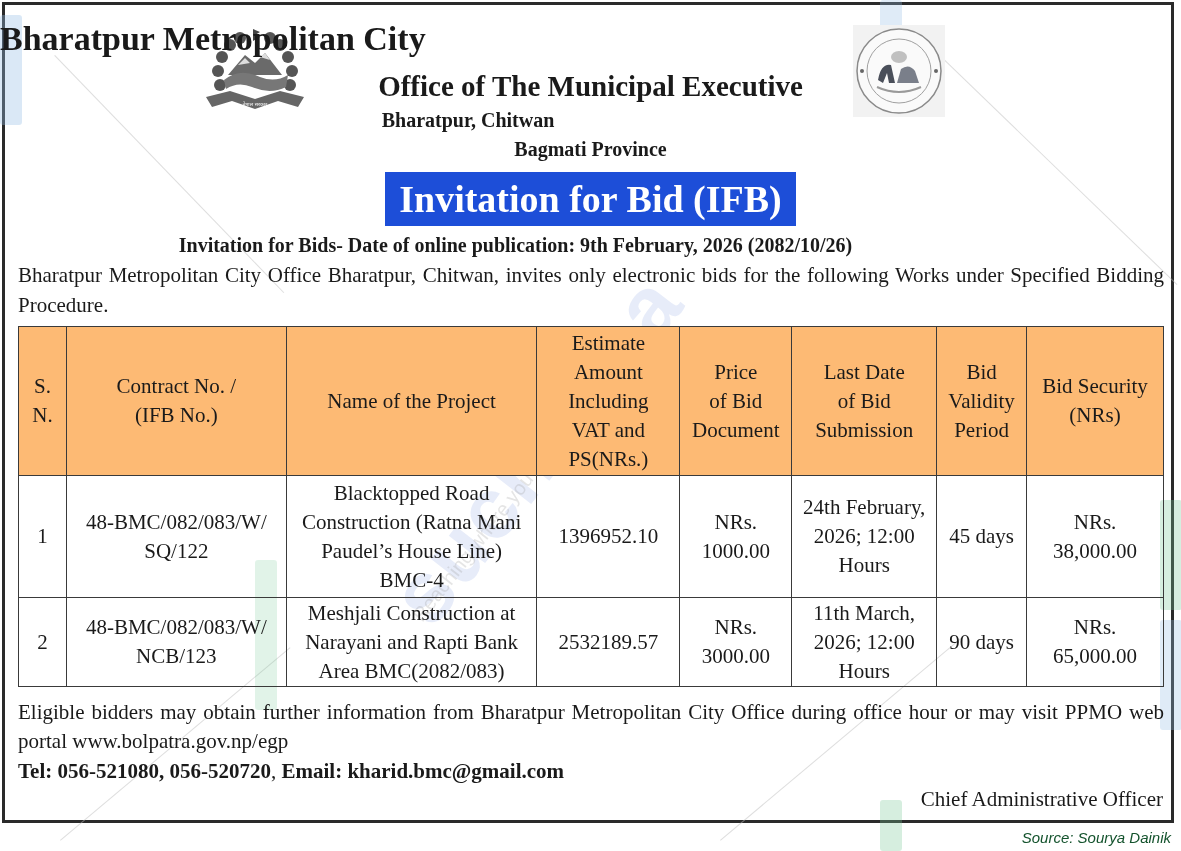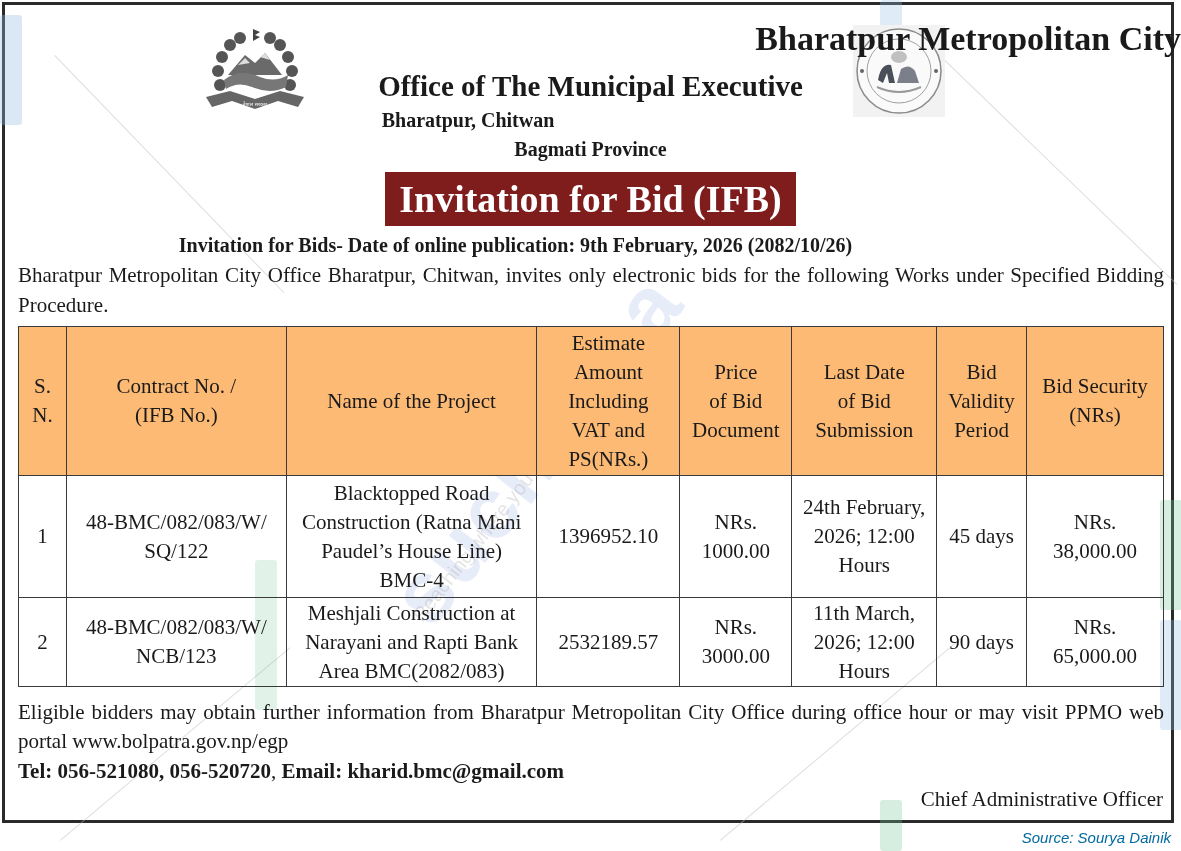--- a/index.html
+++ b/index.html
@@ -12,52 +12,52 @@
              font-family: "Liberation Sans", sans-serif; font-weight: bold; font-size: 86px;
              color: rgba(120,150,220,0.18); letter-spacing: 2px; }
   .wm-sub { position: absolute; left: 350px; top: 470px; transform: rotate(-52deg);
             font-family: "Liberation Sans", sans-serif; font-size: 20px; color: rgba(150,150,150,0.25); }
   .wm-line { position: absolute; height: 1px; background: rgba(190,190,190,0.5); transform-origin: 0 0; }
   .wm-stripe { position: absolute; width: 22px; height: 110px; border-radius: 3px; }
 
   .emblem-left { position: absolute; left: 200px; top: 25px; width: 110px; height: 92px; }
   .emblem-right { position: absolute; left: 853px; top: 25px; width: 92px; height: 92px; }
 
-  .h1 { position: absolute; left: 0; width: 1181px; top: 19px; text-align: right;
+  .h1 { position: absolute; left: 0; width: 1181px; top: 19px; text-align: left;
         font-weight: bold; font-size: 34px; line-height: 40px; }
   .h2 { position: absolute; left: 0; width: 1181px; top: 68px; text-align: center;
         font-weight: bold; font-size: 29px; line-height: 36px; }
   .h3 { position: absolute; left: 0; width: 936px; top: 107px; text-align: center;
         font-weight: bold; font-size: 20px; line-height: 26px; }
   .h4 { position: absolute; left: 0; width: 1181px; top: 136px; text-align: center;
         font-weight: bold; font-size: 20px; line-height: 26px; }
 
   .ifb-wrap { position: absolute; left: 0; width: 1181px; top: 172px; text-align: center; }
-  .ifb-box { display: inline-block; background: #7f1d1d; color: #fff; font-weight: bold;
+  .ifb-box { display: inline-block; background: #1d4ed8; color: #fff; font-weight: bold;
              font-size: 38px; line-height: 54px; padding: 0 14px; }
   .pubdate { position: absolute; left: 0; width: 1031px; top: 233px; text-align: center;
              font-weight: bold; font-size: 20px; line-height: 24px; }
   .intro { position: absolute; left: 18px; width: 1146px; top: 260px;
            font-size: 21px; line-height: 30px; text-align: justify; text-align-last: left; }
 
   table.bids { position: absolute; left: 18px; top: 326px; width: 1146px;
                border-collapse: collapse; font-size: 21px; }
   table.bids th, table.bids td { border: 1.5px solid #3a3a3a; text-align: center; vertical-align: middle;
                                  padding: 0 4px; line-height: 29px; }
   table.bids th { background: #fdba74; font-weight: normal; height: 148px; }
   table.bids tr.r1 td { height: 121px; }
   table.bids tr.r2 td { height: 88px; }
 
   .foot1 { position: absolute; left: 18px; width: 1146px; top: 698px; font-size: 21px;
            line-height: 29px; text-align: justify; text-align-last: left; }
   .foot2 { position: absolute; left: 18px; top: 757px; font-size: 21px; line-height: 28px; font-weight: bold; }
   .foot2 .plain { font-weight: normal; }
   .signer { position: absolute; right: 18px; top: 785px; font-size: 21px; line-height: 28px; font-weight: normal; }
   .source { position: absolute; right: 10px; top: 828px; font-family: "Liberation Sans", sans-serif;
-            font-style: italic; font-size: 15px; line-height: 20px; color: #0369a1; }
+            font-style: italic; font-size: 15px; line-height: 20px; color: #14532d; }
 </style>
 </head>
 <body>
 
 <div class="frame"></div>
 
 <div class="watermark" style="left:0;top:0;width:1181px;height:851px;">
   <div class="wm-line" style="left:55px;top:55px;width:330px;transform:rotate(46deg);"></div>
   <div class="wm-line" style="left:940px;top:55px;width:330px;transform:rotate(44deg);"></div>
   <div class="wm-line" style="left:60px;top:840px;width:300px;transform:rotate(-40deg);"></div>

